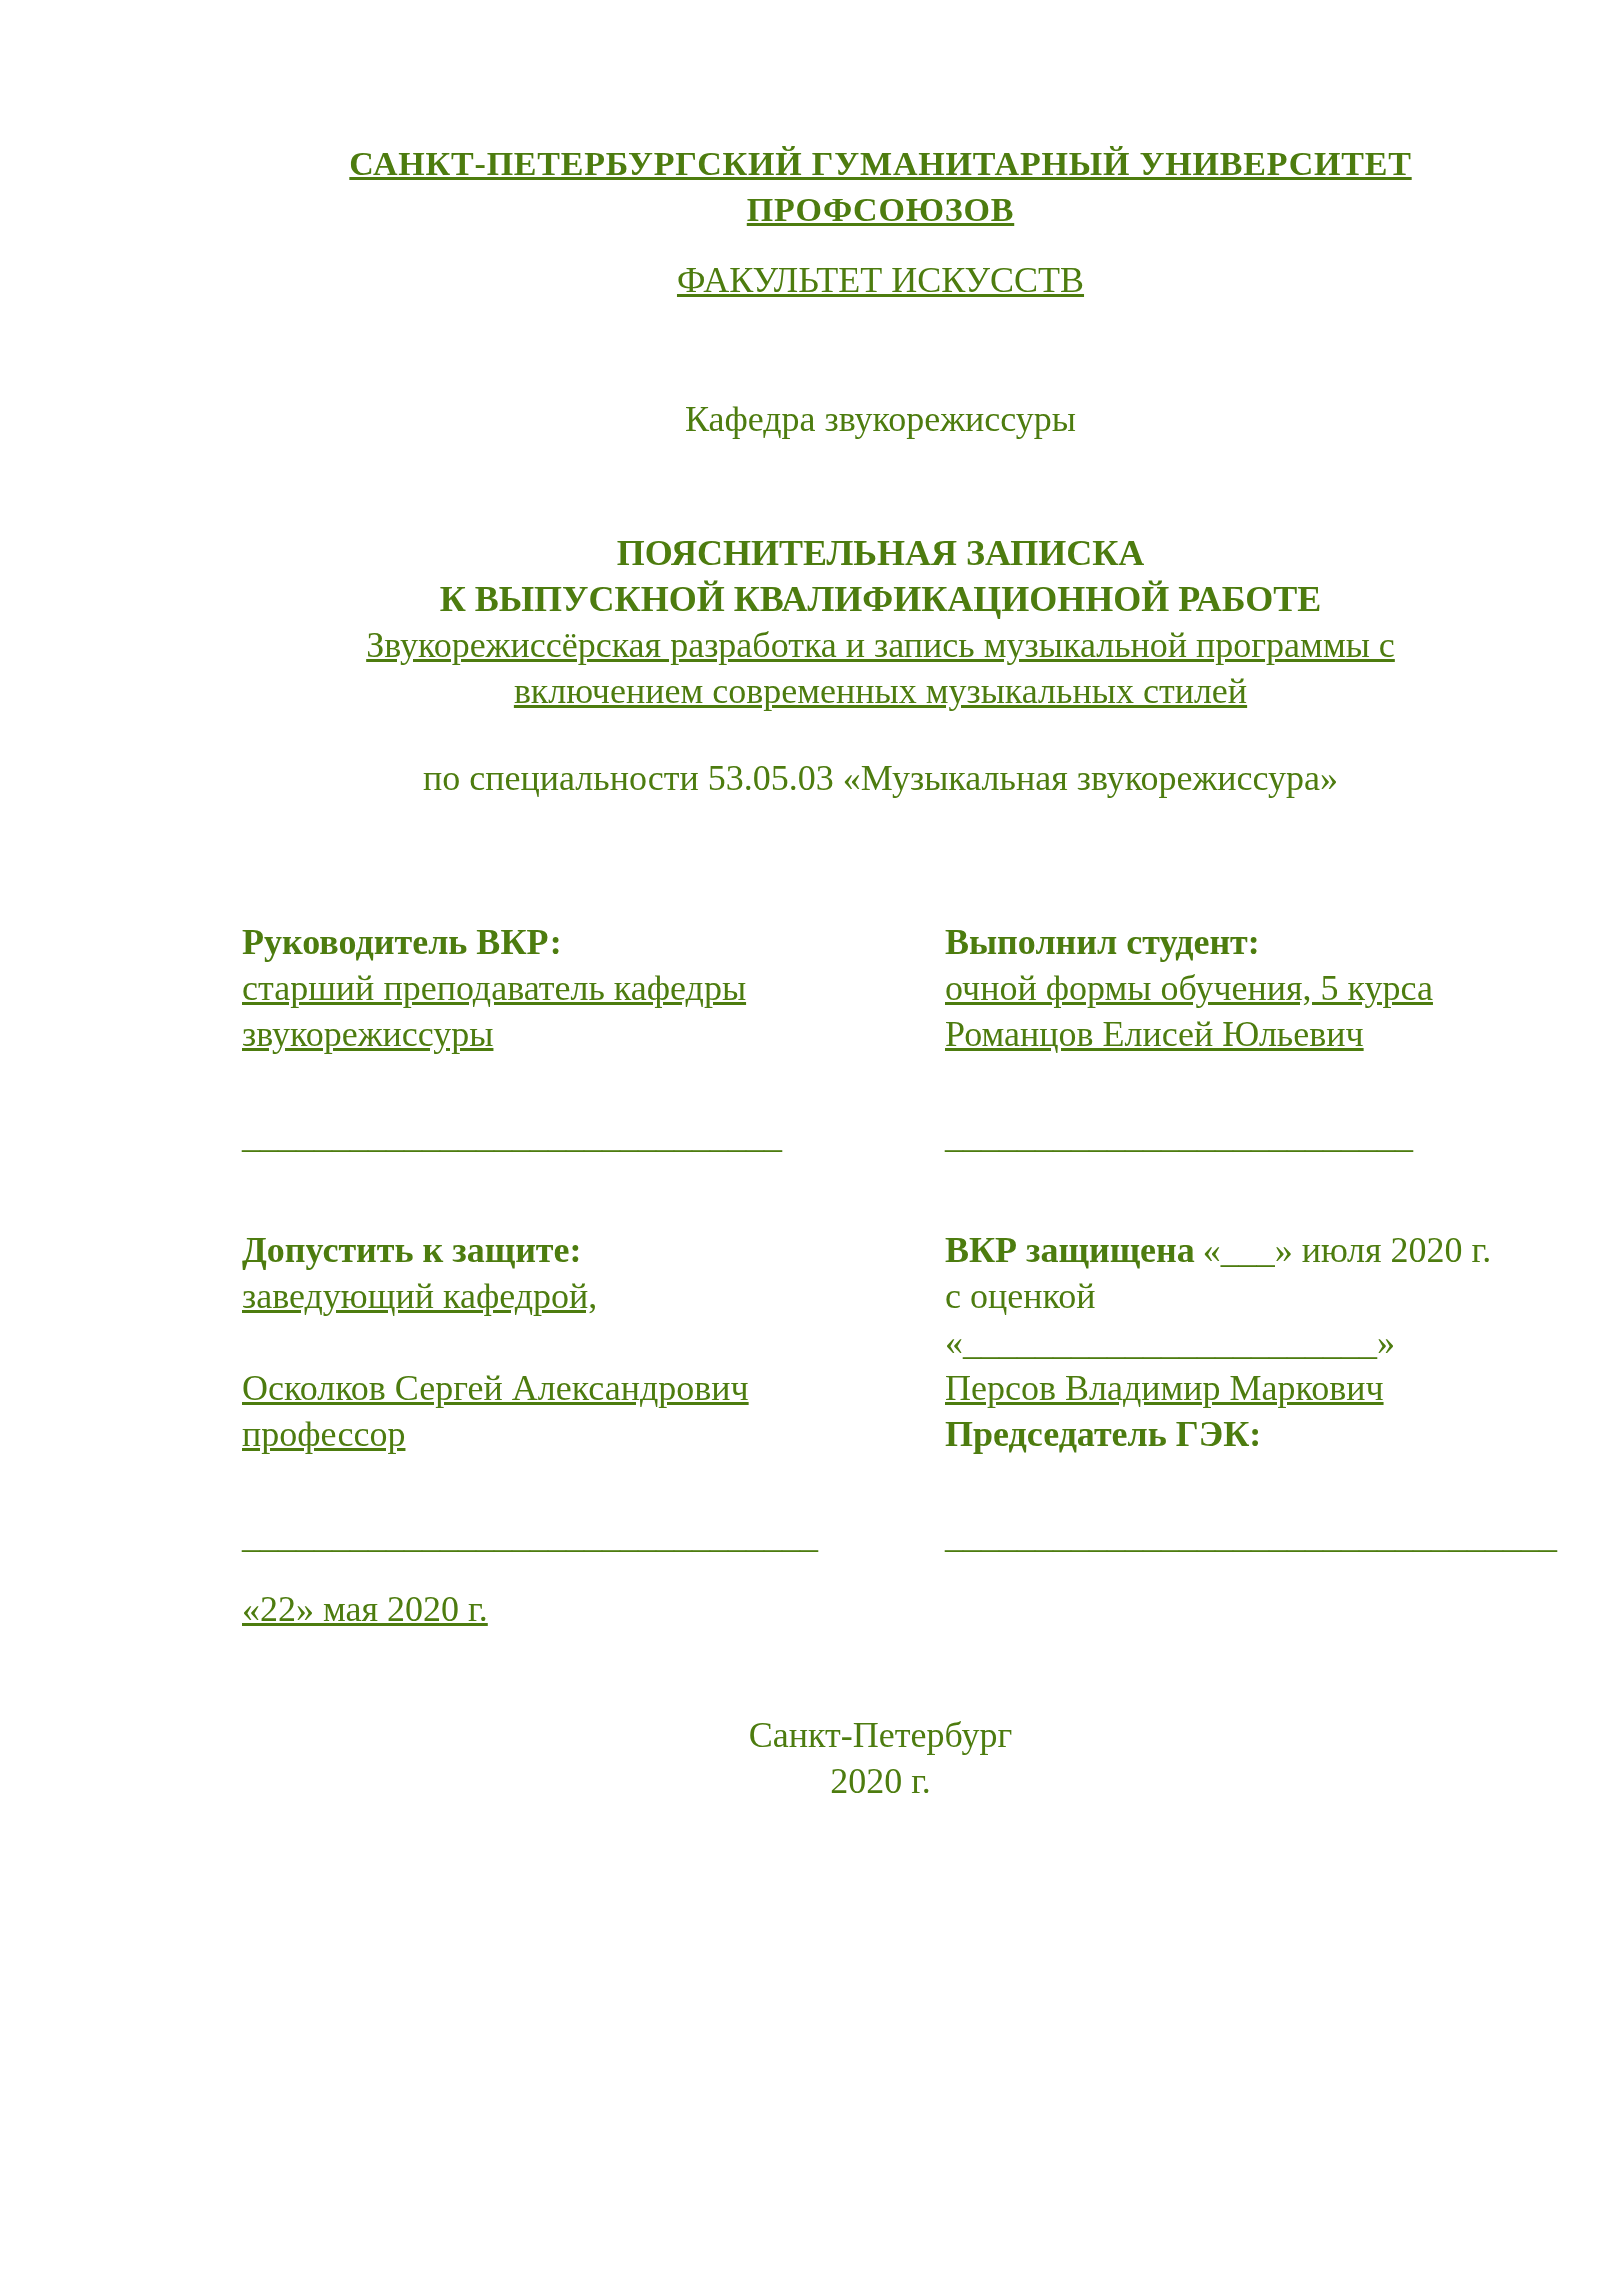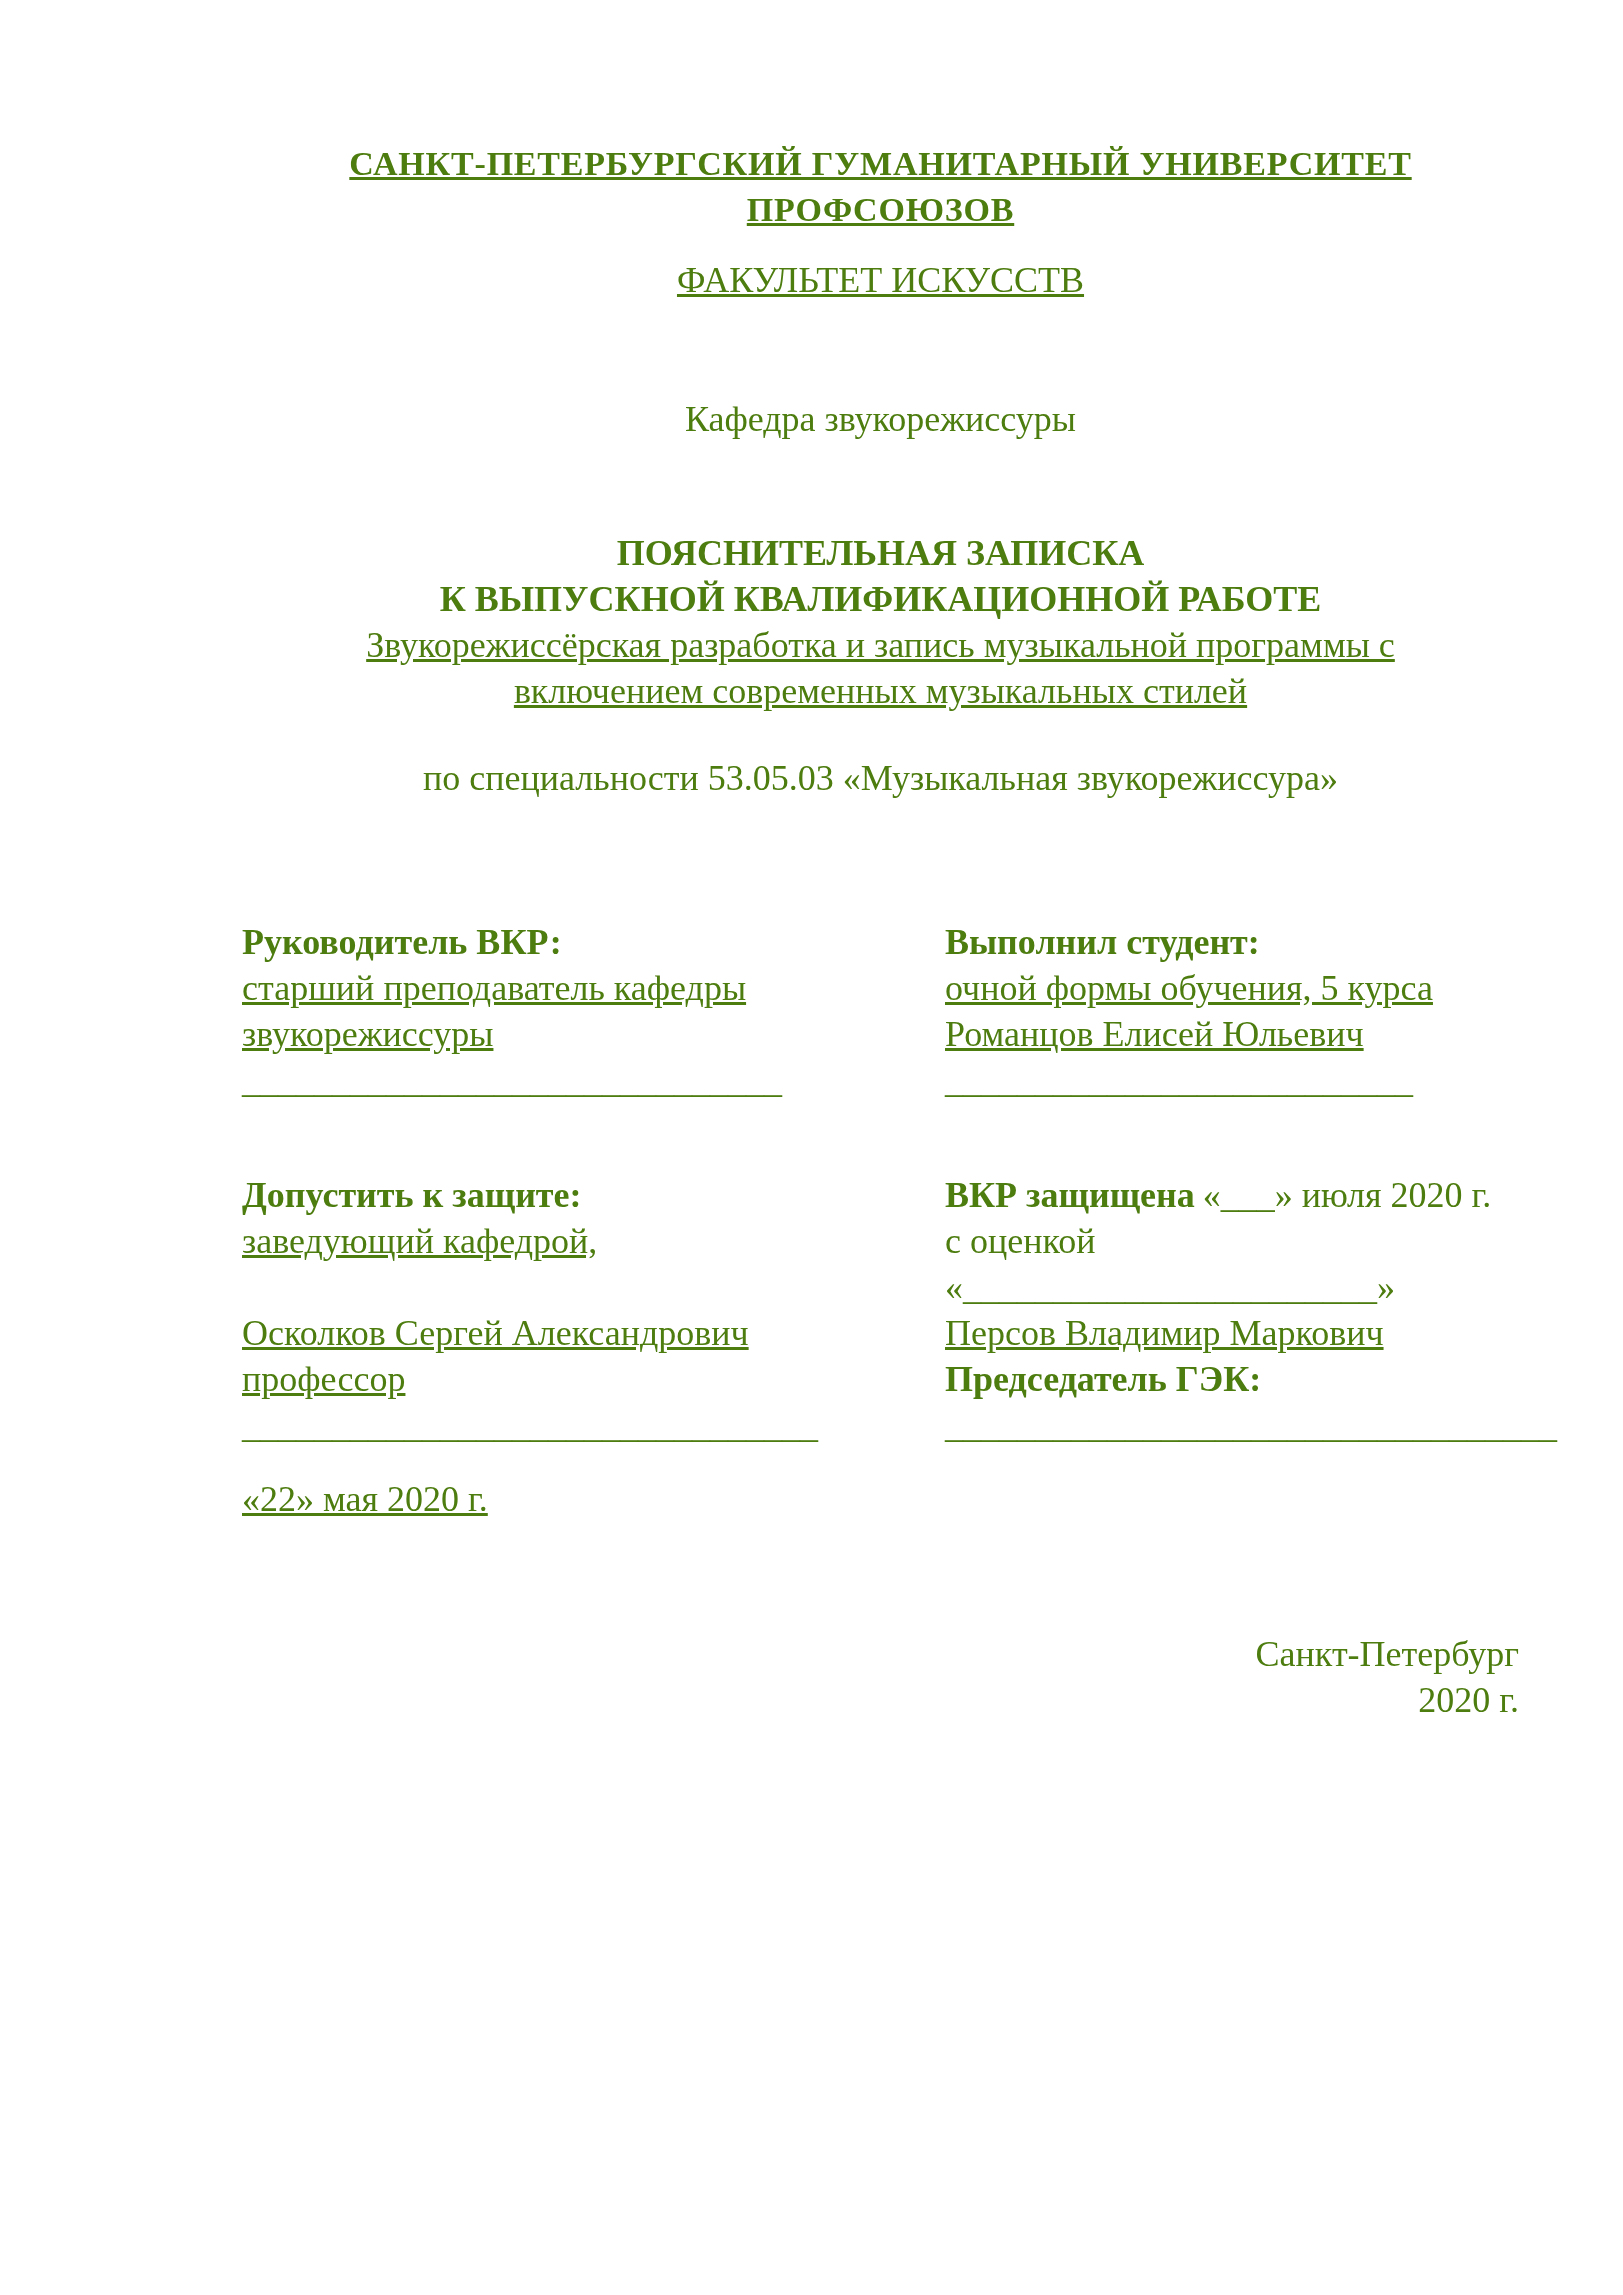--- a/index.html
+++ b/index.html
@@ -52,28 +52,28 @@
     text-align: center;
   }
 
   .block1 { margin-top: 118px; }
   .block2 { margin-top: 69px; }
 
   .row { display: flex; }
   .cell-l { width: 703px; flex: 0 0 auto; }
   .cell-r { flex: 1 1 auto; }
 
-  .sig-row { }
+  .sig-row { margin-top: 55px; }
   .date-row { margin-top: 28px; }
 
   .defended-rest { margin-left: 0.22em; }
 
   .footer {
-    margin-top: 109px;
-    text-align: right;
+    margin-top: 80px;
+    text-align: center;
   }
 </style>
 </head>
 <body>
 
 <div class="page">
 
   <div class="university">САНКТ-ПЕТЕРБУРГСКИЙ ГУМАНИТАРНЫЙ УНИВЕРСИТЕТ ПРОФСОЮЗОВ</div>
 
   <div class="faculty">ФАКУЛЬТЕТ ИСКУССТВ</div>

